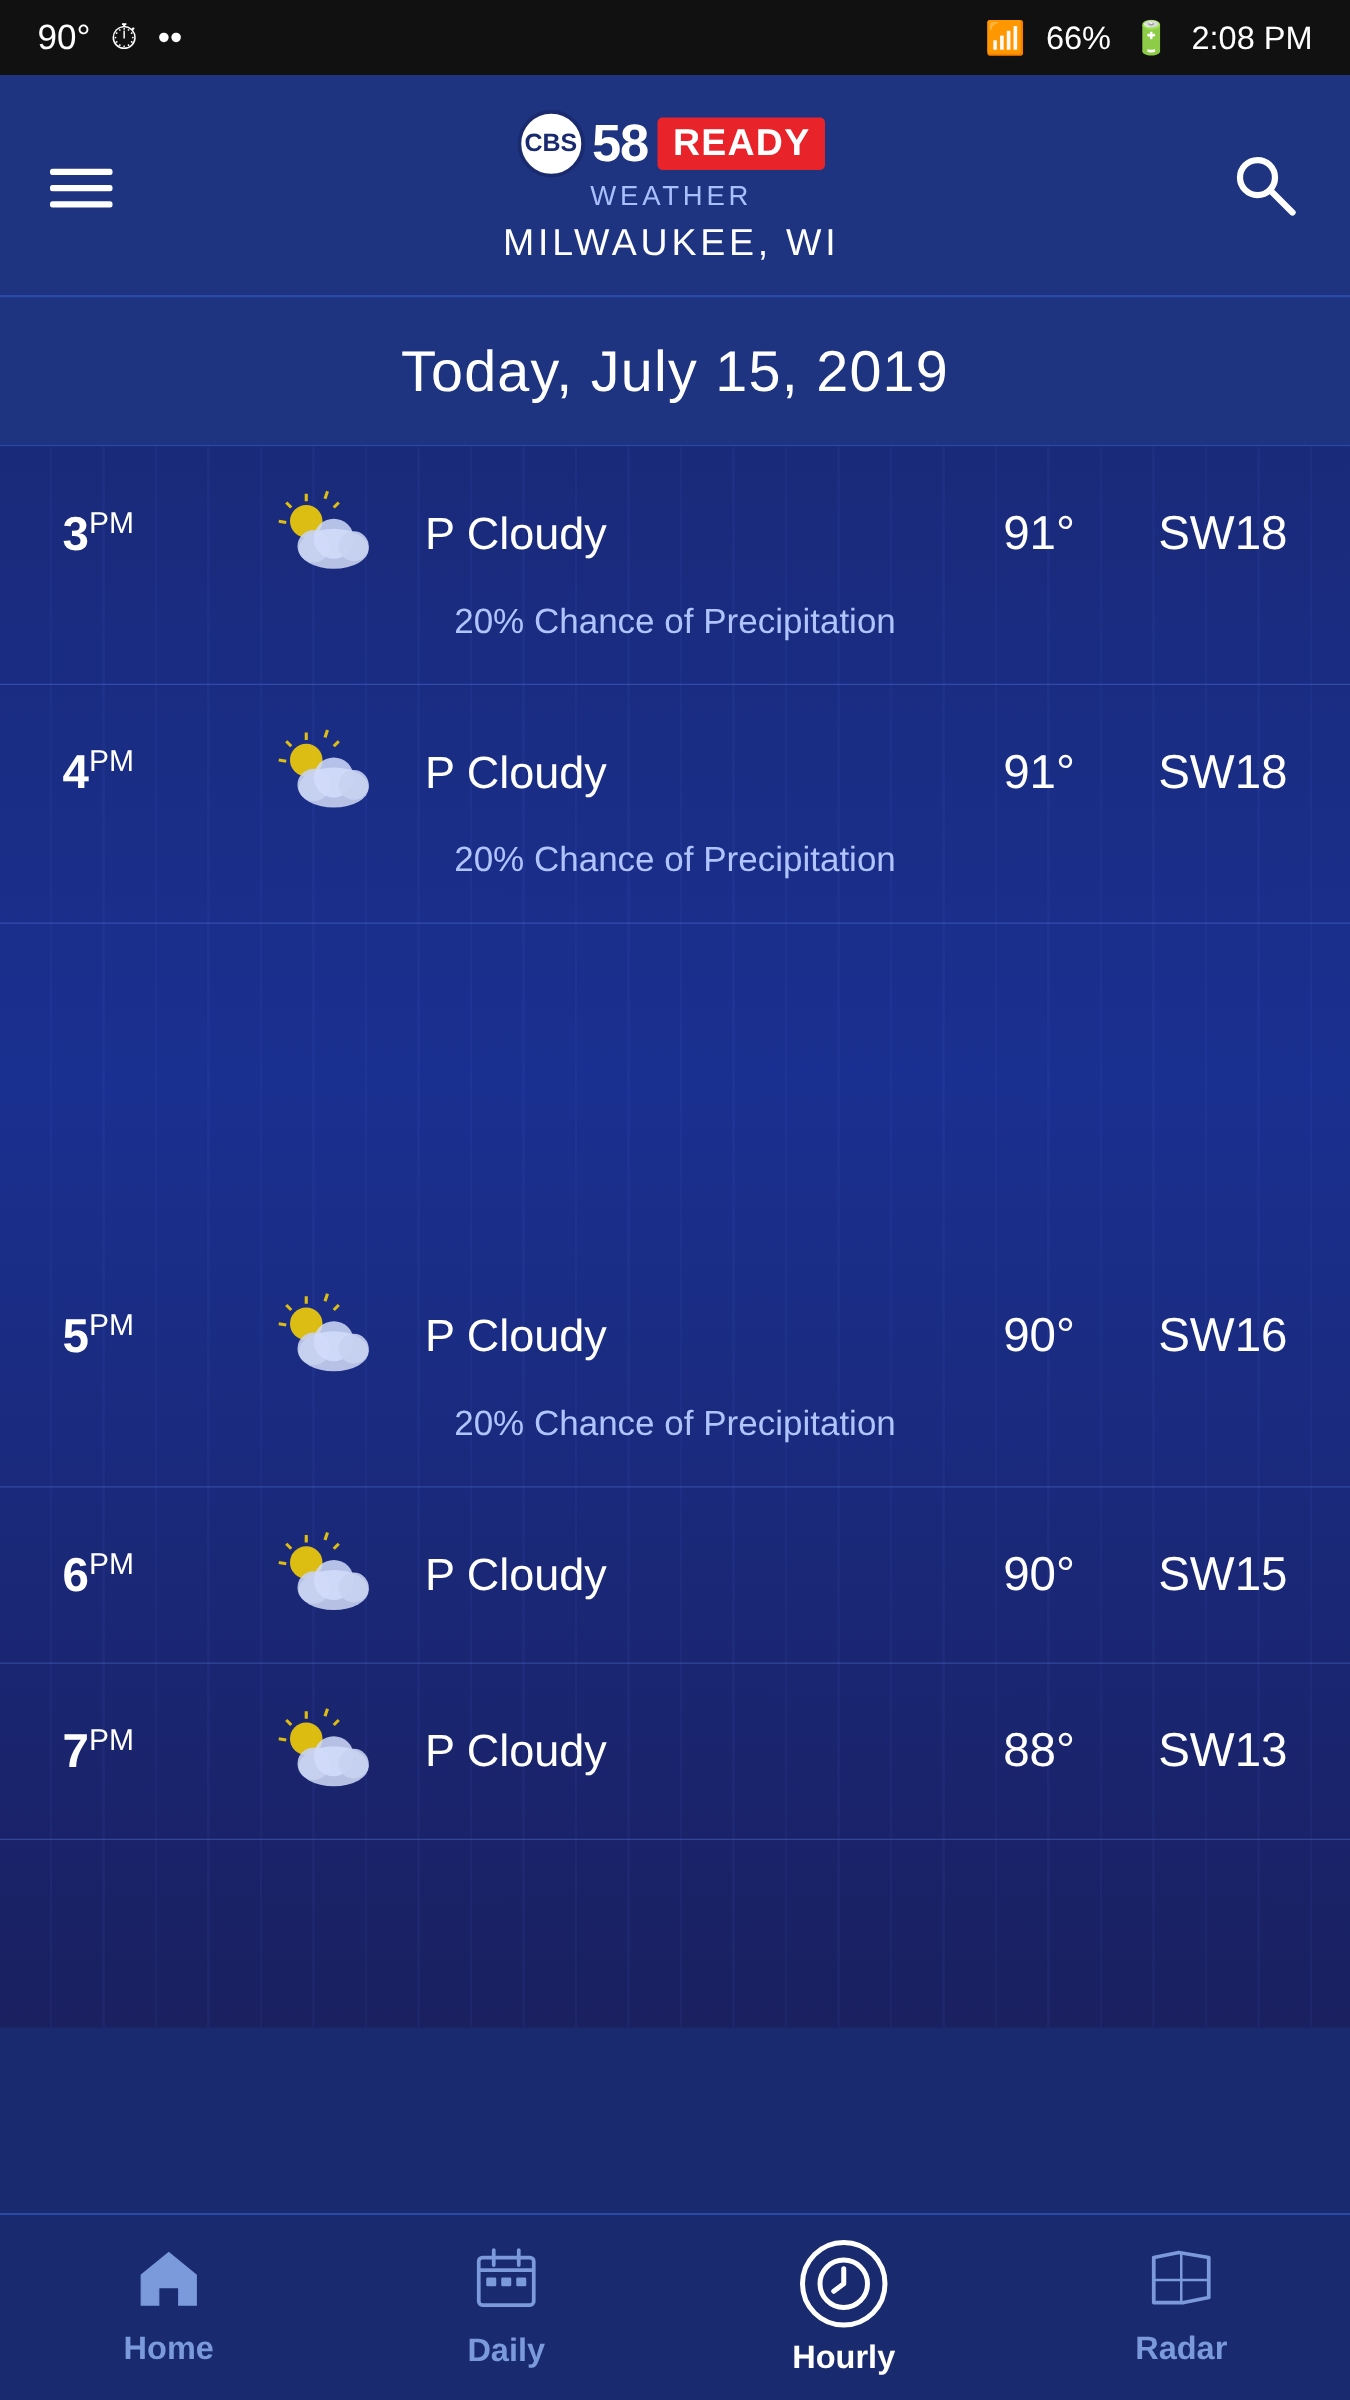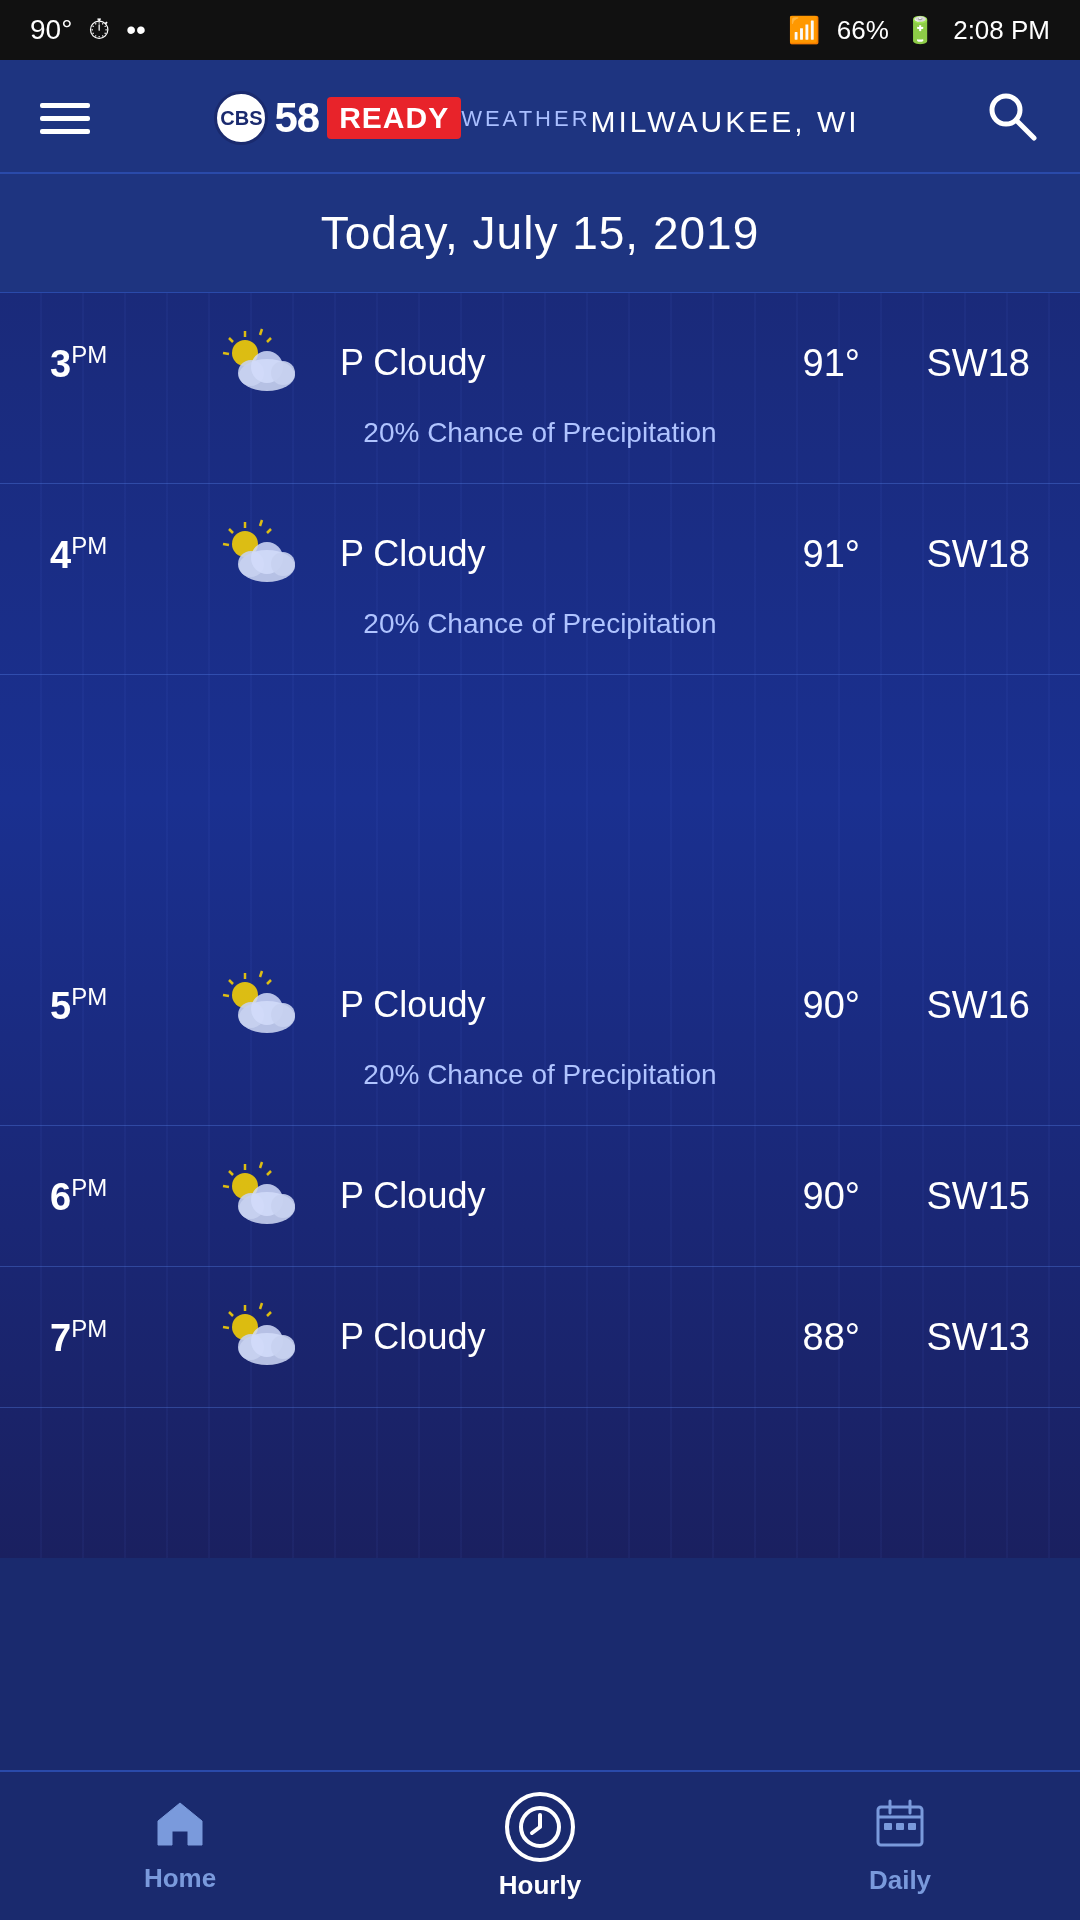--- a/index.html
+++ b/index.html
@@ -55,21 +55,21 @@
     }
     .menu-icon span {
       display: block;
       width: 50px;
       height: 5px;
       background: white;
       border-radius: 2px;
     }
     .logo-area {
       display: flex;
-      flex-direction: row;
+      flex-direction: column;
       align-items: center;
     }
     .logo-badge {
       display: flex;
       align-items: center;
       gap: 0;
     }
     .cbs-circle {
       background: white;
       border-radius: 50%;
@@ -458,40 +458,50 @@
 
   <div class="nav-item">
     <div class="nav-icon">
       <svg width="52" height="48" viewBox="0 0 52 48" fill="none">
         <path d="M4 22L26 4L48 22V46H34V32H18V46H4V22Z" fill="#7a9adc" stroke="#7a9adc" stroke-width="1"></path>
       </svg>
     </div>
     <div class="nav-label">Home</div>
   </div>
 
-  <div class="nav-item active">
-    <div class="hourly-circle">
-      <svg width="44" height="44" viewBox="0 0 44 44" fill="none">
-        <circle cx="22" cy="22" r="19" stroke="white" stroke-width="4"></circle>
-        <polyline points="22,10 22,22 14,28" stroke="white" stroke-width="4" stroke-linecap="round" stroke-linejoin="round" fill="none"></polyline>
-      </svg>
-    </div>
-    <div class="nav-label">Hourly</div>
-  </div>
-
   <div class="nav-item">
     <div class="nav-icon">
       <svg width="52" height="52" viewBox="0 0 52 52" fill="none">
         <rect x="4" y="10" width="44" height="38" rx="3" stroke="#7a9adc" stroke-width="3" fill="none"></rect>
         <line x1="4" y1="20" x2="48" y2="20" stroke="#7a9adc" stroke-width="3"></line>
         <line x1="16" y1="4" x2="16" y2="16" stroke="#7a9adc" stroke-width="3" stroke-linecap="round"></line>
         <line x1="36" y1="4" x2="36" y2="16" stroke="#7a9adc" stroke-width="3" stroke-linecap="round"></line>
         <rect x="10" y="26" width="8" height="7" rx="1" fill="#7a9adc"></rect>
         <rect x="22" y="26" width="8" height="7" rx="1" fill="#7a9adc"></rect>
         <rect x="34" y="26" width="8" height="7" rx="1" fill="#7a9adc"></rect>
       </svg>
     </div>
     <div class="nav-label">Daily</div>
   </div>
 
+  <div class="nav-item active">
+    <div class="hourly-circle">
+      <svg width="44" height="44" viewBox="0 0 44 44" fill="none">
+        <circle cx="22" cy="22" r="19" stroke="white" stroke-width="4"></circle>
+        <polyline points="22,10 22,22 14,28" stroke="white" stroke-width="4" stroke-linecap="round" stroke-linejoin="round" fill="none"></polyline>
+      </svg>
+    </div>
+    <div class="nav-label">Hourly</div>
+  </div>
+
+  <div class="nav-item">
+    <div class="nav-icon">
+      <svg width="52" height="48" viewBox="0 0 52 48" fill="none">
+        <path d="M4 44L4 8L24 4L48 8L48 40L28 44Z" stroke="#7a9adc" stroke-width="3" fill="none" stroke-linejoin="round"></path>
+        <line x1="26" y1="4" x2="26" y2="44" stroke="#7a9adc" stroke-width="2"></line>
+        <line x1="4" y1="26" x2="48" y2="26" stroke="#7a9adc" stroke-width="2"></line>
+      </svg>
+    </div>
+    <div class="nav-label">Radar</div>
+  </div>
 
 
 </div>
 
 </body></html>

